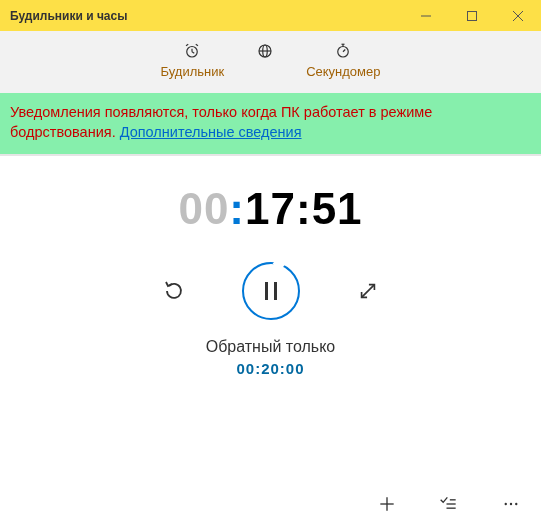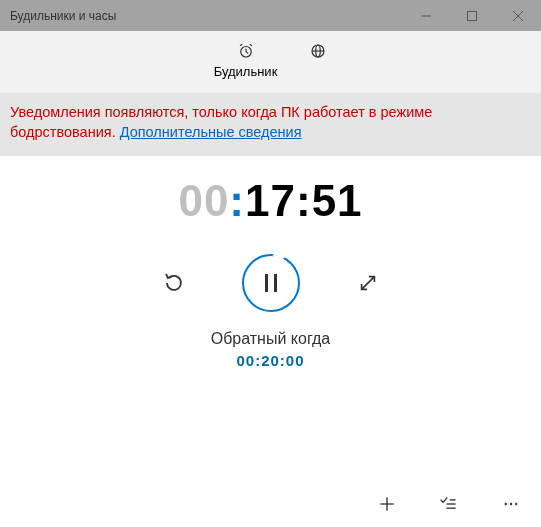--- a/index.html
+++ b/index.html
@@ -11,22 +11,23 @@
     overflow: hidden;
     display: flex;
     flex-direction: column;
   }
   .titlebar {
     height: 32px;
     display: flex;
     align-items: center;
     justify-content: space-between;
     padding-left: 10px;
-    background: #a3a3a3;
+    background: #fde047;
     border-bottom: 1px solid #f2f2f2;
+    font-weight: bold;
   }
   .titlebar .title {
     font-size: 12px;
     color: #333;
   }
   .win-controls { display: flex; }
   .win-btn {
     width: 46px;
     height: 32px;
     display: flex;
@@ -39,45 +40,45 @@
     justify-content: center;
     gap: 24px;
     padding: 8px 0 6px 0;
     background: #f2f2f2;
   }
   .tab {
     display: flex;
     flex-direction: column;
     align-items: center;
     font-size: 13px;
-    color: #000000;
+    color: #a16207;
     padding: 2px 4px 8px 4px;
     cursor: pointer;
   }
   .tab svg { margin-bottom: 4px; }
   .tab.active {
     color: #0078d7;
     border-bottom: 2px solid #0078d7;
   }
   .tab.active svg { stroke: #0078d7; }
   .notice {
     padding: 10px 10px 12px 10px;
     font-size: 14.5px;
     line-height: 1.35;
     color: #c80000;
     border-bottom: 2px solid #e5e5e5;
-    background: #e5e5e5;
+    background: #86efac;
   }
   .notice a { color: #0066cc; text-decoration: underline; }
   .main {
     flex: 1;
     display: flex;
     flex-direction: column;
     align-items: center;
-    padding-top: 20px;
+    padding-top: 28px;
     background: #fff;
   }
   .time-display {
     font-size: 44px;
     font-weight: 600;
     letter-spacing: 1px;
   }
   .time-display .dim { color: #bfbfbf; }
   .time-display .colon-accent { color: #0078d7; }
   .controls-row {
@@ -175,20 +176,29 @@
       </svg>
     <span>Будильник</span>
   </div>
   <div class="tab">
     <svg width="18" height="18" viewBox="0 0 24 24" fill="none" stroke="#333" stroke-width="1.6">
         <circle cx="12" cy="12" r="8"></circle>
         <ellipse cx="12" cy="12" rx="3" ry="8"></ellipse>
         <line x1="4" y1="12" x2="20" y2="12"></line>
       </svg>
   </div>
+  <div class="tab">
+    <svg width="18" height="18" viewBox="0 0 24 24" fill="none" stroke="#333" stroke-width="1.6">
+        <circle cx="12" cy="13" r="7"></circle>
+        <line x1="12" y1="13" x2="15" y2="10"></line>
+        <line x1="10" y1="3" x2="14" y2="3"></line>
+        <line x1="12" y1="3" x2="12" y2="6"></line>
+      </svg>
+    <span>Секундомер</span>
+  </div>
 </div>
 
 <div class="notice">
   <span>Уведомления появляются, только когда ПК работает в режиме бодрствования. </span><a href="#">Дополнительные сведения</a>
 </div>
 
 <div class="main">
   <div class="time-display">
     <span class="dim">00</span><span class="colon-accent">:</span><span>17</span><span>:</span><span>51</span>
   </div>
@@ -208,21 +218,21 @@
     </div>
     <div class="side-btn">
       <svg width="22" height="22" viewBox="0 0 24 24" fill="none" stroke="#333" stroke-width="1.8">
           <line x1="5" y1="19" x2="19" y2="5"></line>
           <polyline points="13,5 19,5 19,11" fill="none"></polyline>
           <polyline points="11,19 5,19 5,13" fill="none"></polyline>
         </svg>
     </div>
   </div>
 
-  <div class="timer-label">Обратный когда</div>
+  <div class="timer-label">Обратный только</div>
   <div class="timer-total">00:20:00</div>
 </div>
 
 <div class="bottombar">
   <div class="bb-btn">
     <svg width="20" height="20" viewBox="0 0 24 24" stroke="#333" stroke-width="1.6">
         <line x1="12" y1="4" x2="12" y2="20"></line>
         <line x1="4" y1="12" x2="20" y2="12"></line>
       </svg>
   </div>

